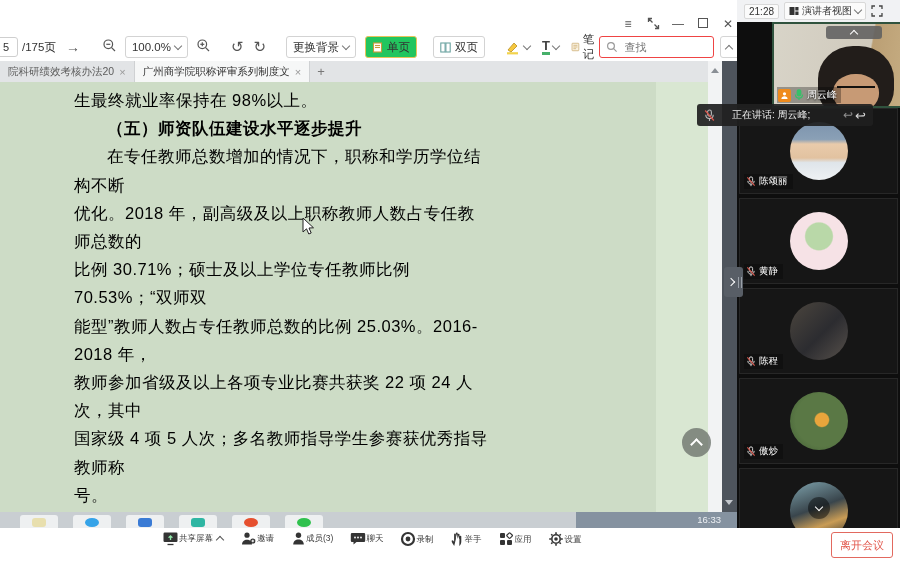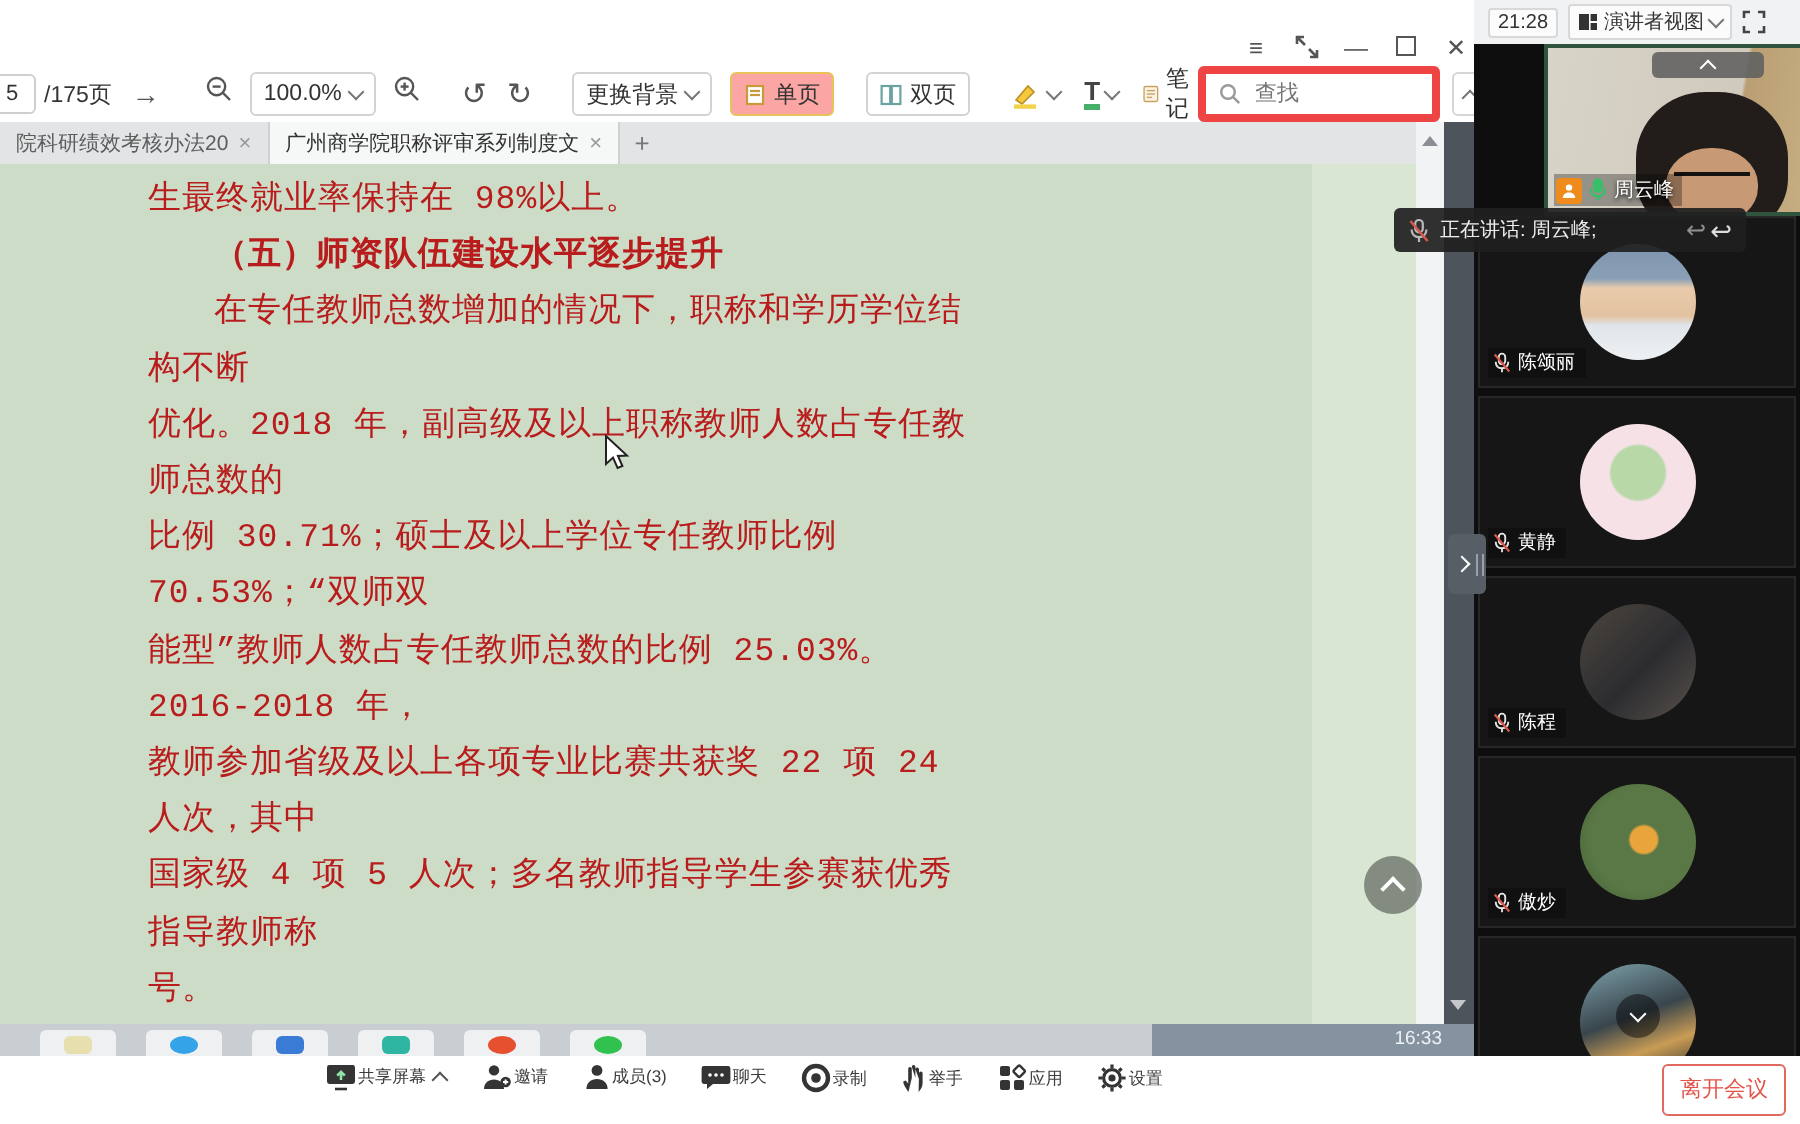--- a/index.html
+++ b/index.html
@@ -11,48 +11,48 @@
   .win-controls .wc{width:16px;height:14px;text-align:center;font-size:12px;line-height:14px;cursor:default;}
   .wc-restore i{display:inline-block;width:8px;height:8px;border:1.3px solid #555;}
   .pdf-toolbar{position:absolute;left:0;top:33px;width:737px;height:28px;display:flex;align-items:center;color:#444;}
   .tb-sep{width:1px;height:15px;background:#ddd;margin:0 10px;}
   .page-input{width:22px;height:18px;border:1px solid #cfcfcf;border-radius:3px;font-size:11px;text-align:center;
               margin-left:-6px;color:#333;padding:0;background:#fff;}
   .tb-text{font-size:11.5px;color:#333;margin-left:4px;white-space:nowrap;}
   .tb-glyph{font-size:14px;color:#555;margin-left:10px;}
   .box-btn{display:flex;align-items:center;gap:4px;border:1px solid #d3d3d3;border-radius:3px;background:#fff;
            height:20px;padding:0 6px;font-size:11.5px;color:#333;white-space:nowrap;}
-  .box-btn.yellow{background:#fca5a5;border-color:#e7c35a;}
+  .box-btn.yellow{background:#22c55e;border-color:#e7c35a;}
   .chv{display:inline-block;width:5px;height:5px;border-right:1.4px solid #777;border-bottom:1.4px solid #777;}
   .chv.down{transform:rotate(45deg);margin-top:-3px;}
   .chv.up{transform:rotate(-135deg);margin-top:3px;}
   .chv.right{transform:rotate(-45deg);}
   .chv.w{border-color:#fff;}
   .chv.lg{width:7px;height:7px;border-width:2px;}
-  .search-box{display:flex;align-items:center;gap:5px;width:116px;height:20px;border:4px solid #ef4444;
+  .search-box{display:flex;align-items:center;gap:5px;width:116px;height:20px;border:1px solid #ef4444;
               border-radius:3px;margin-left:auto;padding:0 6px;}
   .search-box input{border:none;outline:none;width:80px;font-size:11px;color:#666;background:transparent;}
   .search-nav{display:flex;margin-left:6px;margin-right:6px;border:1px solid #d5d5d5;border-radius:3px;height:20px;}
   .search-nav .sn{width:16px;display:flex;align-items:center;justify-content:center;}
   .search-nav .sn + .sn{border-left:1px solid #d5d5d5;}
   .tool-ic{display:flex;align-items:center;gap:3px;margin-left:12px;}
   .t-letter{font-size:13px;font-weight:bold;color:#444;border-bottom:3px solid #46b06a;line-height:13px;}
   
   .pdf-tabbar{position:absolute;left:0;top:61px;width:737px;height:21px;background:#e2e4e6;display:flex;align-items:stretch;}
   .ptab{display:flex;align-items:center;gap:5px;padding:0 8px;font-size:10.5px;color:#5d5d5d;
         border-right:1px solid #cfd1d3;max-width:170px;overflow:hidden;white-space:nowrap;}
   .ptab.active{background:#f6f7f7;color:#333;}
   .ptab .x{color:#999;font-size:11px;}
   .newtab{width:22px;display:flex;align-items:center;justify-content:center;color:#777;font-size:13px;}
   
   .doc-area{position:absolute;left:0;top:82px;width:708px;height:430px;background:#cddcc6;overflow:hidden;}
   .doc-margin{position:absolute;right:0;top:0;width:52px;height:100%;background:#d9e7d2;}
   .doc-text{position:absolute;left:74px;top:4px;width:414px;
-            font-family:Liberation Mono, monospace;font-size:16.5px;line-height:28.2px;
-            letter-spacing:0.5px;color:#b91c1c;}
+            font-family:Liberation Sans, sans-serif;font-size:16.5px;line-height:28.2px;
+            letter-spacing:0.5px;color:#000000;}
   .doc-line.heading{font-weight:bold;text-indent:33px;}
   .doc-line.body-indent{text-indent:33px;}
   .scroll-gutter{position:absolute;left:708px;top:61px;width:14px;height:451px;background:#f2f3f4;}
   .scroll-dark{position:absolute;left:722px;top:61px;width:15px;height:451px;background:#4e545c;}
   .tri{width:0;height:0;border-left:4px solid transparent;border-right:4px solid transparent;position:absolute;}
   .tri.up{border-bottom:5px solid #8a8f95;left:711px;top:68px;}
   .tri.dn{border-top:5px solid #c3c7cc;left:725px;top:500px;}
   .panel-handle{position:absolute;left:724px;top:267px;width:19px;height:30px;background:#585e66;border-radius:3px;
                 display:flex;align-items:center;justify-content:space-evenly;z-index:6;}
   .panel-handle .grip{width:1px;height:11px;background:#9aa0a8;box-shadow:3px 0 0 #9aa0a8;}
@@ -87,21 +87,21 @@
   .sp-head{position:absolute;left:44px;top:22px;width:76px;height:72px;background:#221d1a;border-radius:46% 46% 40% 40%;}
   .sp-face{position:absolute;left:59px;top:50px;width:46px;height:38px;background:#c79a75;border-radius:48%;}
   .sp-glasses{position:absolute;left:63px;top:62px;width:38px;height:7px;border-top:2px solid #14120f;}
   .collapse-btn{position:absolute;top:2px;left:50%;transform:translateX(-50%);width:56px;height:13px;
                 background:rgba(96,96,96,0.88);border-radius:3px;display:flex;align-items:center;justify-content:center;}
   .speaker-label{position:absolute;left:3px;bottom:3px;display:flex;align-items:center;gap:3px;
                  background:rgba(0,0,0,0.30);padding:1px 4px 1px 1px;}
   .speaker-label .nm{font-size:10px;color:#fff;text-shadow:0 1px 2px #000;}
   .badge{width:13px;height:13px;background:#ef8b1c;border-radius:2px;display:flex;align-items:center;justify-content:center;}
   .toast{position:absolute;left:697px;top:104px;width:176px;height:22px;background:rgba(32,32,32,0.92);
-         border-radius:3px;display:flex;align-items:center;gap:5px;padding:0 7px;z-index:8;box-sizing:border-box;}
+         border-radius:3px;display:flex;align-items:center;gap:17px;padding:0 7px;z-index:8;box-sizing:border-box;}
   .toast .tx{font-size:10px;color:#ececec;white-space:nowrap;}
   .toast .arrows{margin-left:auto;display:flex;gap:2px;align-items:center;}
   .toast .ar1{color:#8f8f8f;font-size:12px;}
   .toast .ar2{color:#dcdcdc;font-size:13px;}
   .tiles{position:absolute;top:108px;left:0;width:163px;}
   .p-tile{position:relative;margin:0 2px 4px 2px;width:159px;height:86px;background:#161616;border:1px solid #272727;
           box-sizing:border-box;}
   .p-avatar{position:absolute;left:50%;top:13px;transform:translateX(-50%);width:58px;height:58px;border-radius:50%;}
   .avatar-0{background:linear-gradient(180deg,#7d94ad 0%,#8aa0b6 30%,#e9cbab 38%,#e2c2a0 62%,#dfe5ea 70%,#eef1f3 100%);}
   .avatar-1{background:radial-gradient(circle at 50% 42%,#b9d8a8 0 30%,#f6e2e6 33% 100%);}

